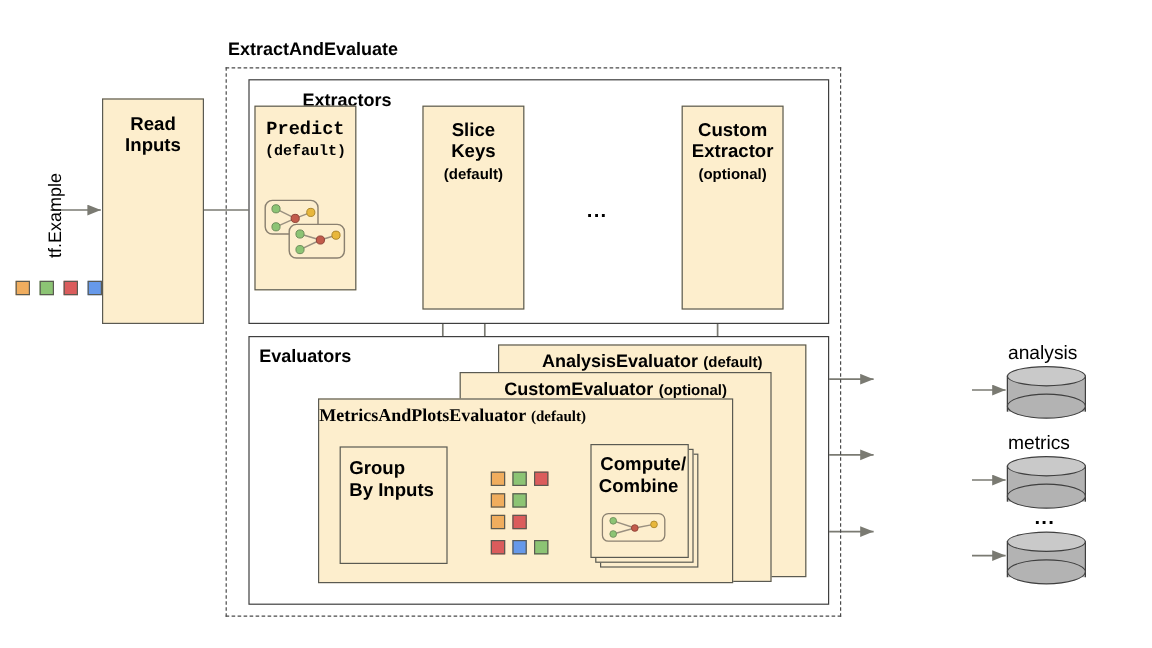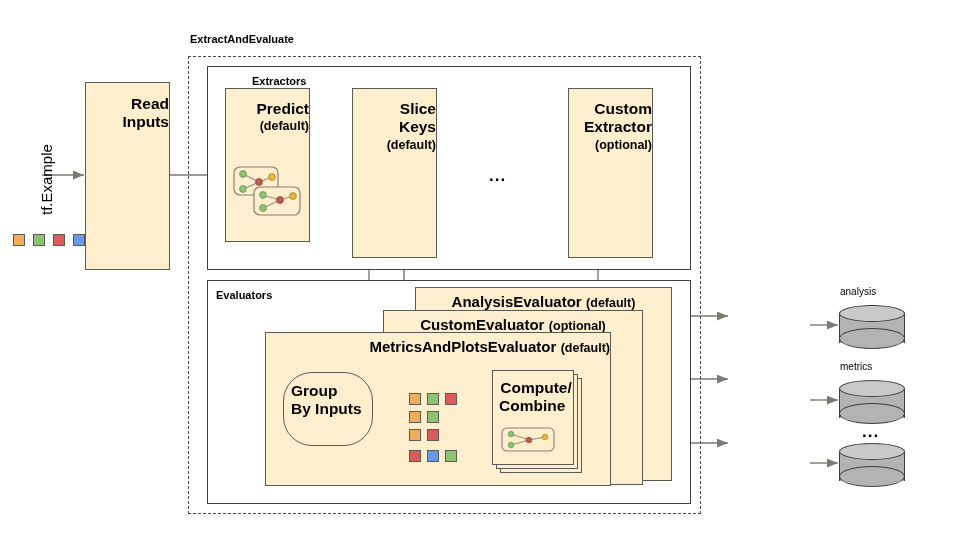--- a/index.html
+++ b/index.html
@@ -24,30 +24,30 @@
     border:1.3px solid #3f3f3f;
   }
   .dashbox{
     position:absolute;box-sizing:border-box;
     background:transparent;
     border:1.6px dashed #4a4a4a;
   }
   .lbl{position:absolute;font-weight:bold;white-space:nowrap;}
   .ttl{
     position:absolute;box-sizing:border-box;
-    width:100%;text-align:right;font-weight:bold;line-height:1.12;
+    width:100%;text-align:center;font-weight:bold;line-height:1.12;
   }
 
   
-  .t-head{font-size:11px;}      
+  .t-head{font-size:15px;}      
   .t-node{font-size:15.5px;}    
   .t-small{font-size:12.5px;}   
   .t-eval{font-size:15px;}
   .t-evalsm{font-size:12.5px;}
-  .t-db{font-size:10px;font-weight:normal;}
+  .t-db{font-size:16px;font-weight:normal;}
   .t-dots{font-size:17px;font-weight:bold;letter-spacing:1px;}
 
   
   .sq{position:absolute;width:12px;height:12px;border:1.5px solid #5a5a52;box-sizing:border-box;}
 
   
   .cyl{position:absolute;width:66px;height:44px;}
   .cyl .body{position:absolute;left:0;top:8px;width:66px;height:30px;
     background:#b3b3b3;border-left:1.3px solid #3f3f3f;border-right:1.3px solid #3f3f3f;box-sizing:border-box;}
   .cyl .bot{position:absolute;left:0;top:23px;width:66px;height:21px;border-radius:50%;
@@ -123,21 +123,21 @@
     <div class="ttl t-node" style="top:30px;">Inputs</div>
   </div>
 
   <div class="lbl t-head" style="left:190px;top:33px;">ExtractAndEvaluate</div>
   <div class="dashbox" style="left:188px;top:56px;width:513px;height:458px;"></div>
 
   <div class="plainbox" style="left:207px;top:66px;width:484px;height:204px;">
     <div class="lbl t-head" style="left:12px;top:8px;margin-left:32px;">Extractors</div>
   </div>
 
-  <div class="box" style="left:225px;top:88px;width:85px;height:154px;">
+  <div class="box" style="left:212px;top:88px;width:85px;height:154px;font-family:Liberation Mono, monospace;">
     <div class="ttl t-node" style="top:11px;">Predict</div>
     <div class="ttl t-small" style="top:30px;">(default)</div>
 
     <svg width="74" height="56" style="position:absolute;left:6px;top:76px;">
       <rect x="2" y="2" width="44" height="28" rx="6" fill="#fdeecd" stroke="#8a8070" stroke-width="1.2"></rect>
       <line x1="11" y1="9" x2="27" y2="17" stroke="#9a9080" stroke-width="1.2"></line>
       <line x1="11" y1="24" x2="27" y2="17" stroke="#9a9080" stroke-width="1.2"></line>
       <line x1="27" y1="17" x2="40" y2="12" stroke="#9a9080" stroke-width="1.2"></line>
       <circle cx="11" cy="9" r="3.4" fill="#8cc474" stroke="#6a8a58" stroke-width="0.8"></circle>
       <circle cx="11" cy="24" r="3.4" fill="#8cc474" stroke="#6a8a58" stroke-width="0.8"></circle>
@@ -180,27 +180,27 @@
   </div>
 
   <div class="box" style="left:383px;top:310px;width:260px;height:175px;">
     <div style="position:absolute;left:0;top:0;width:100%;text-align:center;padding-top:5px;">
       <span class="t-eval" style="font-weight:bold;">CustomEvaluator</span>
       <span class="t-evalsm" style="font-weight:bold;">(optional)</span>
     </div>
   </div>
 
   <div class="box" style="left:265px;top:332px;width:346px;height:154px;">
-    <div style="position:absolute;left:0;top:0;width:100%;text-align:right;padding-top:5px;">
+    <div style="position:absolute;left:0;top:0;width:100%;text-align:left;padding-top:5px;font-family:Liberation Serif, serif;">
       <span class="t-eval" style="font-weight:bold;">MetricsAndPlotsEvaluator</span>
       <span class="t-evalsm" style="font-weight:bold;">(default)</span>
     </div>
   </div>
 
-  <div class="box" style="left:283px;top:372px;width:90px;height:74px;border-radius:29px;">
+  <div class="box" style="left:283px;top:372px;width:90px;height:98px;">
     <div class="ttl t-node" style="top:9px;text-align:left;padding-left:7px;">Group</div>
     <div class="ttl t-node" style="top:27px;text-align:left;padding-left:7px;">By Inputs</div>
   </div>
 
   <div>
 
     <div class="sq" style="left:409px;top:393px;background:#f0ad5e;"></div>
     <div class="sq" style="left:427px;top:393px;background:#8cc474;"></div>
     <div class="sq" style="left:445px;top:393px;background:#db5c5c;"></div>
 

